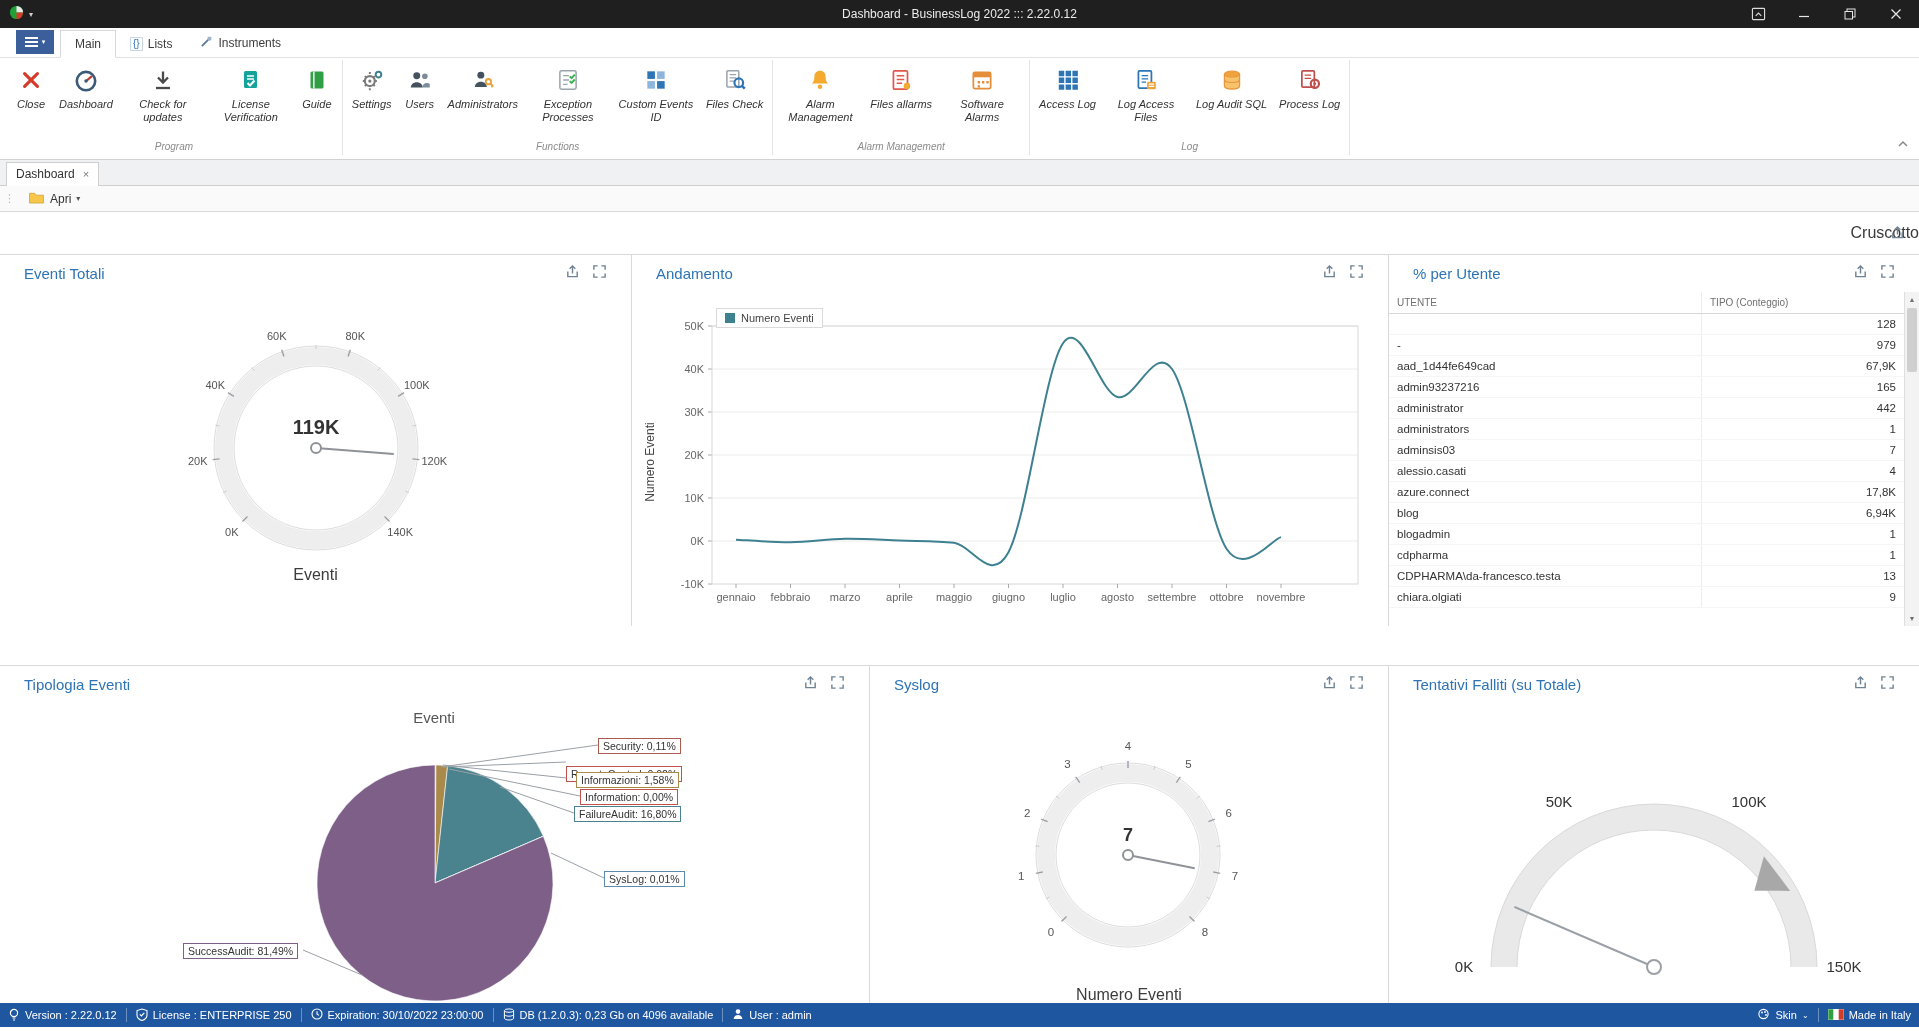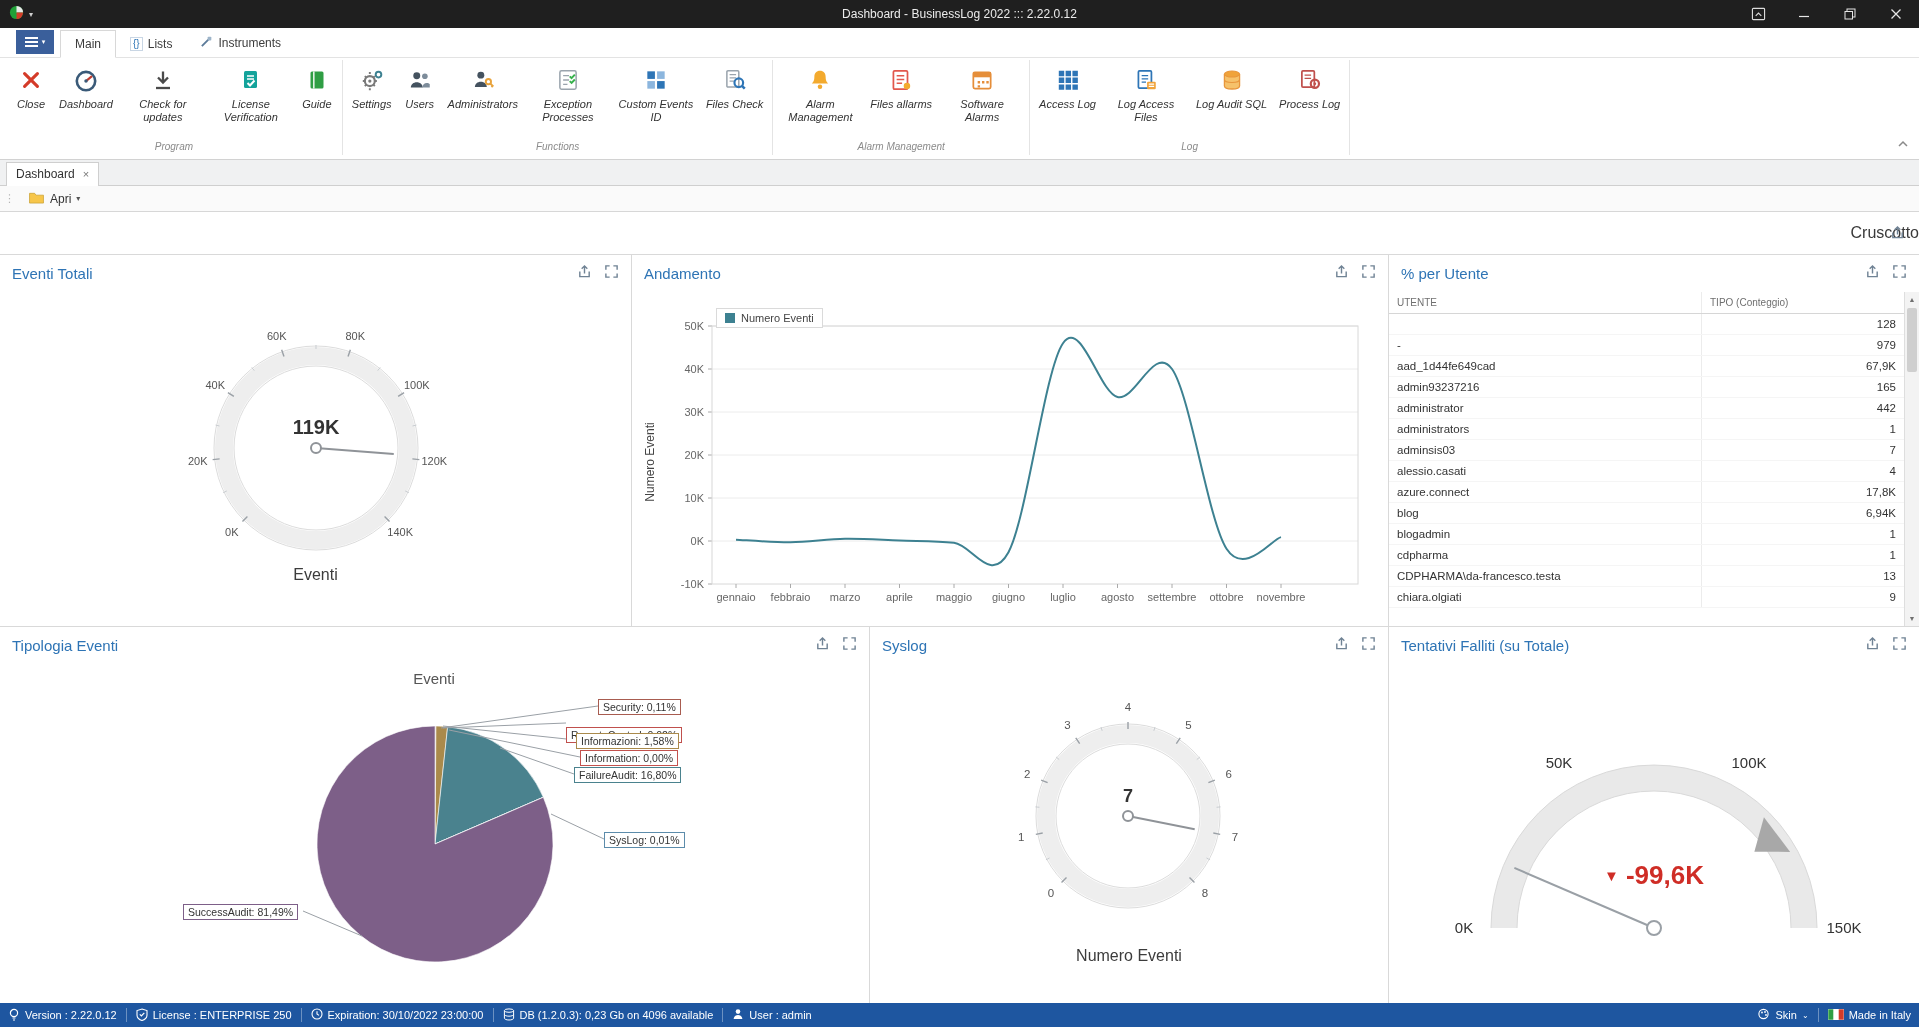--- a/index.html
+++ b/index.html
@@ -46,24 +46,24 @@
   .apri{display:flex;align-items:center;gap:5px;padding:2px 7px;font-size:12px;color:#333;}
   .apri .c{font-size:8px;color:#555;}
 
   
   .content{height:791px;background:#fff;display:flex;flex-direction:column;}
   .crusc{height:42px;position:relative;display:flex;align-items:center;justify-content:flex-end;}
   .crusc-title{font-size:16px;color:#3a3a3a;}
   .crusc .hicon{position:absolute;right:14px;top:13px;}
   .prow{display:flex;border-top:1px solid #d9d9d9;}
   .row1{height:372px;}
-  .row2{flex:1;}
+  .row2{flex:1;margin-top:39px;}
   .panel{display:flex;flex-direction:column;border-right:1px solid #d9d9d9;overflow:hidden;}
   .panel:last-child{border-right:none;}
-  .phead{height:37px;display:flex;align-items:center;padding:0 12px;flex:none;}
+  .phead{height:37px;display:flex;align-items:center;padding:0 24px;flex:none;}
   .ptitle{font-size:15px;color:#2e74b5;}
   .picons{margin-left:auto;display:flex;gap:12px;align-items:center;}
   .pbody{flex:1;position:relative;overflow:hidden;}
   .chart-svg{position:absolute;left:0;top:0;}
   .gauge-caption{position:absolute;left:0;right:0;text-align:center;font-size:16px;color:#3c3c3c;}
 
   
   .legend{position:absolute;left:84px;top:16px;display:flex;align-items:center;gap:6px;
     border:1px solid #dadada;background:#fff;padding:3px 8px;font-size:11px;color:#444;}
   .legend .swatch{width:10px;height:10px;display:inline-block;}
@@ -722,23 +722,20 @@
             <path d="M102,264 A163 163 0 0 1 428,264" fill="none" stroke="#d9d9d9"></path>
             <path d="M128,264 A137 137 0 0 1 402,264" fill="none" stroke="#d9d9d9"></path>
             <text x="75" y="269" text-anchor="middle" font-size="15" fill="#333">0K</text>
             <text x="170.00000000000006" y="104.45517328095664" text-anchor="middle" font-size="15" fill="#333">50K</text>
             <text x="360" y="104.45517328095667" text-anchor="middle" font-size="15" fill="#333">100K</text>
             <text x="455" y="269" text-anchor="middle" font-size="15" fill="#333">150K</text>
             <path d="M365.36276967104874,187.82051152734078 L374.9229367543208,153.30696510030276 L401.17584405409036,187.89389317435774 Z" fill="#a8a8a8"></path>
             <line x1="265" y1="264" x2="125.37517168449179" y2="203.92581820894387" stroke="#9aa0a6" stroke-width="2"></line>
             <circle cx="265" cy="264" r="7" fill="#fff" stroke="#9aa0a6" stroke-width="2"></circle>
           </svg>
-        <div class="delta" id="delta-box" style="color: rgb(207, 45, 38);">
-          <span class="tri">▼</span><span>-99,6K</span>
-        </div>
       </div>
     </div>
   </div>
 </div>
 
 <div class="statusbar">
   <span class="sitem">
     <span><svg width="12" height="13" viewBox="0 0 12 13">
           <circle cx="6" cy="5" r="3.6" fill="none" stroke="#fff" stroke-width="1.2"></circle>
           <path d="M4.5 10h3 M5 12h2" stroke="#fff" stroke-width="1.2"></path>

